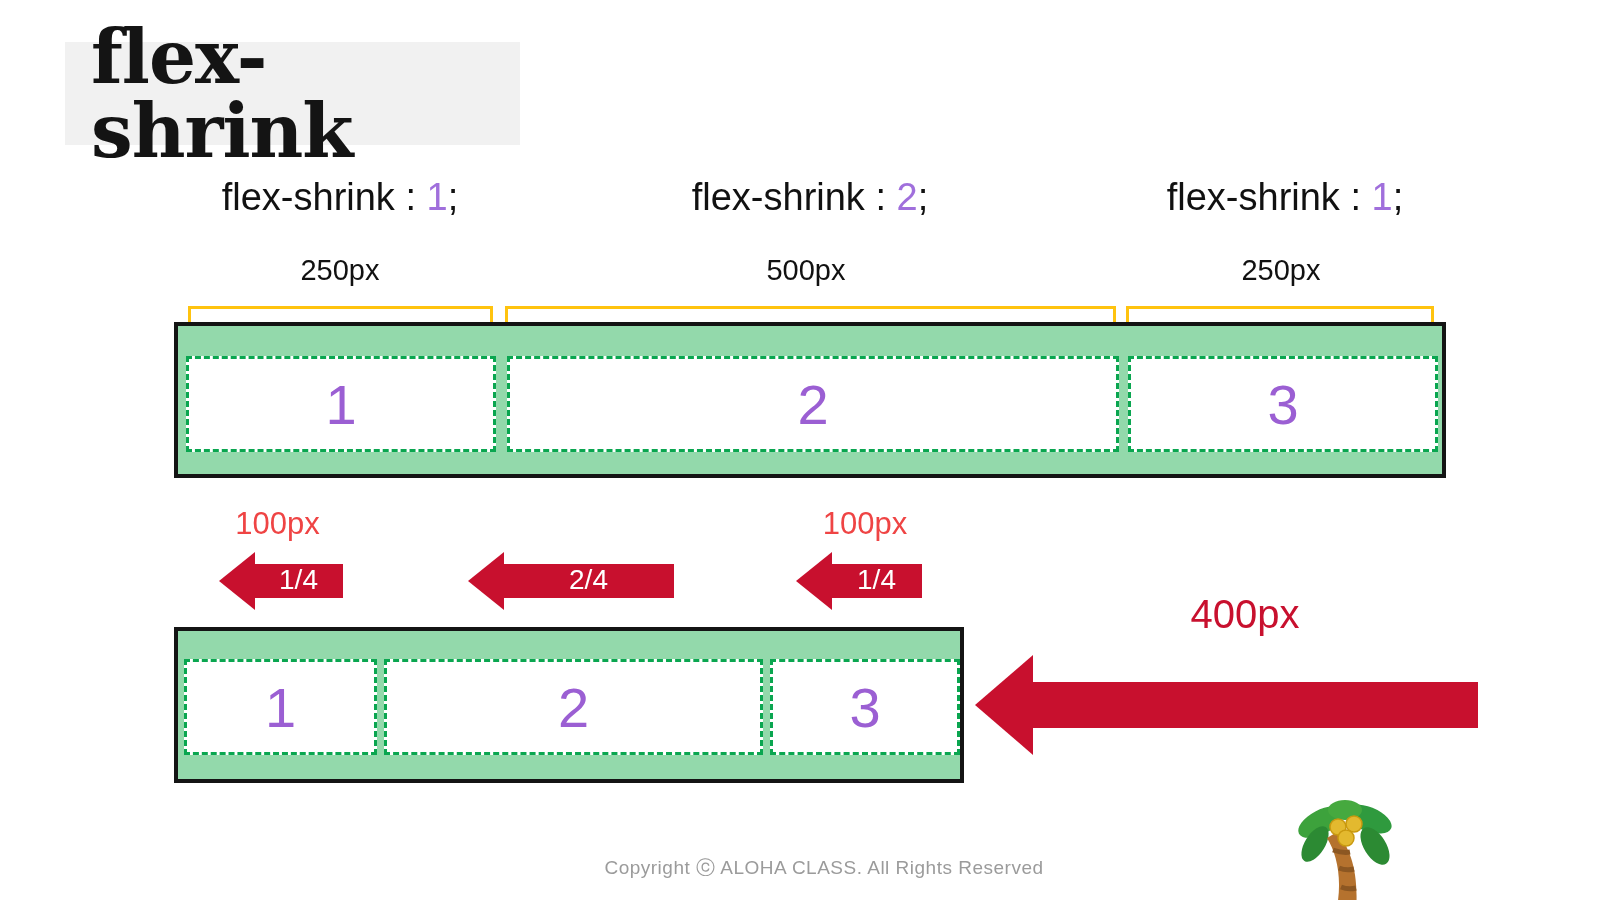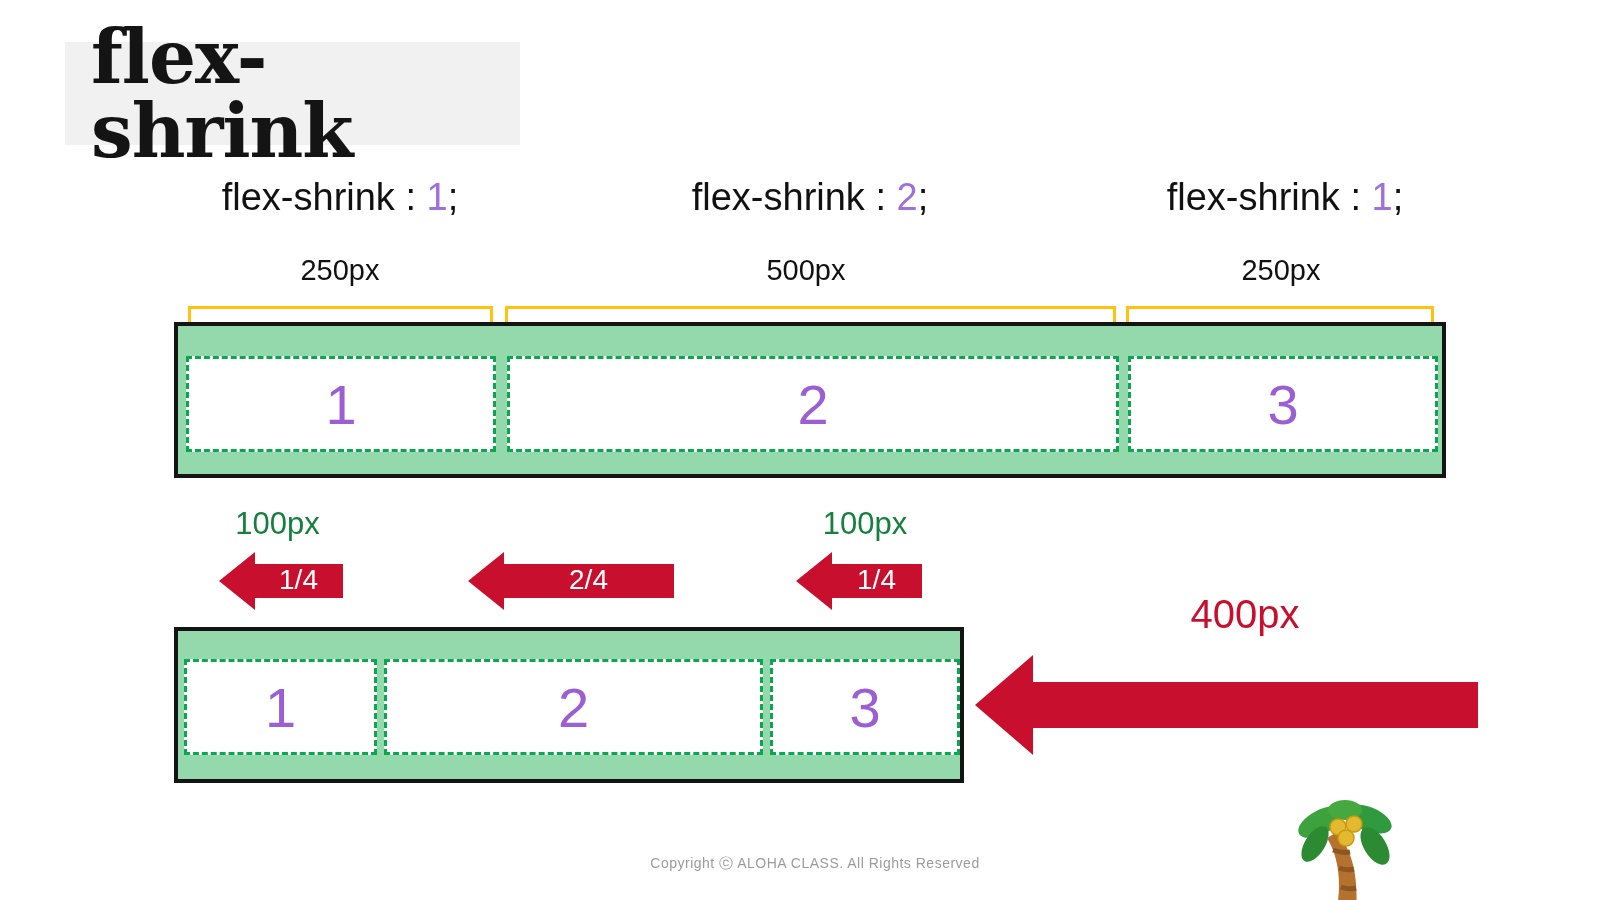--- a/index.html
+++ b/index.html
@@ -66,21 +66,21 @@
   .before-2 { left:329px; top:30px; width:612px; height:96px; }
   .before-3 { left:950px; top:30px; width:310px; height:96px; }
   
   .after-1 { left:6px;   top:28px; width:193px; height:96px; }
   .after-2 { left:206px; top:28px; width:379px; height:96px; }
   .after-3 { left:592px; top:28px; width:190px; height:96px; }
 
   
   .shrink-amount {
     position:absolute; top:506px; text-align:center;
-    font-size:31px; font-weight:500; color:#15803d;
+    font-size:31px; font-weight:500; color:#ef4444;
   }
   .amount-1 { left:195px; width:165px; }
   .amount-2 { left:490px; width:195px; }
   .amount-3 { left:790px; width:150px; }
 
   .arrow-head {
     position:absolute; width:0; height:0; border-style:solid;
     border-width:29px 36px 29px 0;
     border-color:transparent #c8102e transparent transparent;
     top:552px;
@@ -108,22 +108,22 @@
     border-style:solid; border-width:50px 58px 50px 0;
     border-color:transparent #c8102e transparent transparent;
   }
   .big-body {
     position:absolute; left:1032px; top:682px; width:446px; height:46px;
     background:#c8102e;
   }
 
   
   .copyright {
-    position:absolute; left:415px; top:855px; width:800px; text-align:center;
-    font-size:14px; color:#9b9b9b; letter-spacing:0.5px;
+    position:absolute; left:424px; top:855px; width:800px; text-align:center;
+    font-size:19px; color:#9b9b9b; letter-spacing:0.5px;
   }
 
   .palm {
     position:absolute; left:1293px; top:792px; width:102px; height:122px;
   }
 </style>
 </head>
 <body>
 
 <div class="page">

